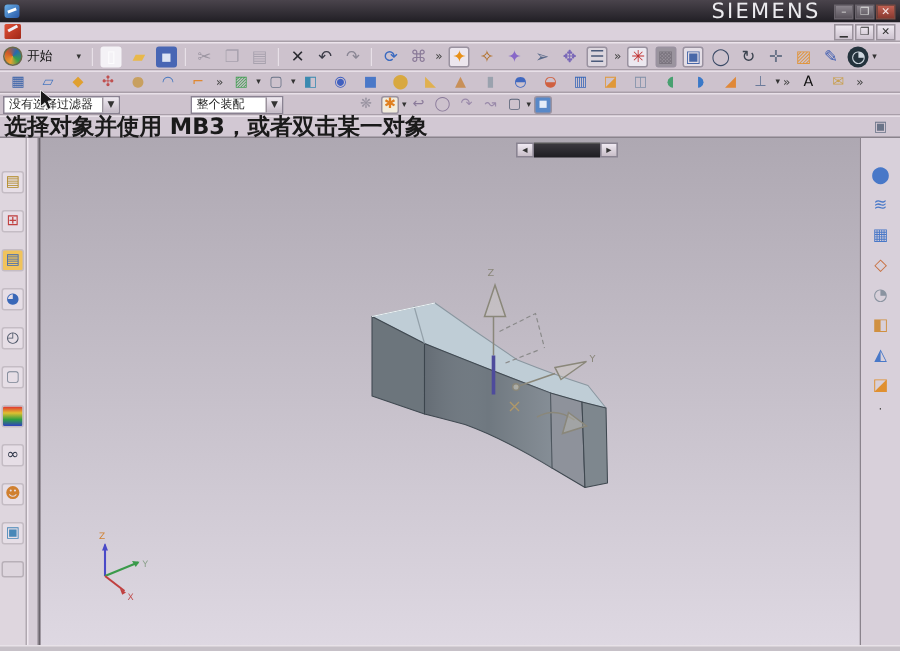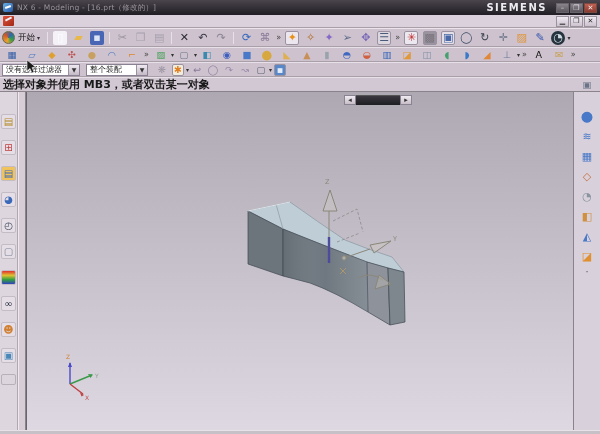--- a/index.html
+++ b/index.html
@@ -2,45 +2,45 @@
 <html><head>
 <meta charset="utf-8">
 <style>
   * { margin:0; padding:0; box-sizing:border-box; }
   html,body { width:600px; height:434px; overflow:hidden; font-family:"DejaVu Sans",sans-serif; }
   body { background:#ccc2cc; }
   .titlebar { height:15px; background:linear-gradient(#4a444c,#201e24); display:flex; align-items:center; padding:0 3px; }
   .app-icon { width:10px; height:9px; background:linear-gradient(135deg,#6ab0e8,#2858a8); border-radius:2px; margin-right:4px; position:relative; }
   .app-icon::after { content:""; position:absolute; left:2px; top:3px; width:6px; height:2px; background:#fff; transform:rotate(-20deg); }
   .title-text { color:#98929c; font-size:7.5px; letter-spacing:0.2px; white-space:nowrap; }
-  .brand { color:#ecebef; font-size:10px; font-weight:bold; letter-spacing:1.5px; margin-left:auto; margin-right:8px; }
+  .brand { color:#ecebef; font-size:14px; font-weight:normal; letter-spacing:1.5px; margin-left:auto; margin-right:8px; }
   .winbtn { width:13px; height:10px; margin-left:1px; border:1px solid #6a646c; background:linear-gradient(#8a848c,#5a545c); color:#ddd; font-size:7px; line-height:8px; text-align:center; }
   .winbtn.close { background:linear-gradient(#c06052,#8a3a30); border-color:#7a4a42; color:#f8e8e8; }
   .menubar { height:13px; background:#dbd1dc; display:flex; align-items:center; padding:0 3px; border-bottom:1px solid #a89fa8; }
   .nx-icon { width:11px; height:10px; background:linear-gradient(135deg,#e05038,#a02818); border-radius:1px; margin-right:5px; position:relative; }
   .nx-icon::after { content:""; position:absolute; left:2px; top:2px; width:7px; height:2px; background:#f0f0f8; transform:rotate(-28deg); }
   .menu-item { font-size:8.5px; color:#111; padding:0 3.5px; white-space:nowrap; }
   .mdi-btns { margin-left:auto; display:flex; }
   .mdibtn { width:13px; height:11px; margin-left:1px; border:1px solid #9a929c; background:linear-gradient(#efe9f1,#cdc3cf); color:#333; font-size:7px; line-height:9px; text-align:center; }
   .toolbar-a { height:19px; background:#cdc2cd; border-top:1px solid #ece4ec; border-bottom:1px solid #a99fa9; display:flex; align-items:center; padding:0 2px; overflow:hidden; }
   .toolbar-b { height:15px; background:#cdc2cd; border-top:1px solid #e8e0e8; border-bottom:1px solid #a99fa9; display:flex; align-items:center; padding:0 2px; overflow:hidden; }
   .start-btn { display:flex; align-items:center; margin-right:4px; }
   .start-globe { width:13px; height:13px; border-radius:50%; background:conic-gradient(from 200deg, #e8a030, #d05828 30%, #2868b0 55%, #38a048 80%, #e8a030); border:1px solid #6a6a4a; }
-  .start-label { font-size:8.5px; color:#111; margin:0 2px 0 3px; }
+  .start-label { font-size:8.5px; color:#111; margin:0 16px 0 3px; }
   .drop-arrow { font-size:6px; color:#333; }
   .ticon { width:14px; height:14px; display:inline-flex; align-items:center; justify-content:center; font-size:11px; line-height:14px; margin:0 2.2px; flex:none; border-radius:2px; }
   .ticon.small { width:12px; height:12px; font-size:9.5px; margin:0 4px; }
   .tsep { width:1px; height:12px; background:#a89ea8; border-right:1px solid #e8e0e8; margin:0 3px; flex:none; }
-  .selbar { height:15px; background:#cdc2cd; border-top:1px solid #e8e0e8; border-bottom:1px solid #a99fa9; display:flex; align-items:center; padding:0 2px; }
+  .selbar { height:15px; background:#cdc2cd; border-top:1px solid #e8e0e8; border-bottom:1px solid #a99fa9; display:flex; align-items:center; padding:0 2px;gap:41px; }
   .selbar .ticon.small { margin:0 2px; }
   .combo { display:flex; height:12px; margin-right:6px; border:1px solid #8a8292; background:#fff; }
   .combo .val { font-size:8px; color:#222; padding:0 3px; line-height:10px; white-space:nowrap; overflow:hidden; }
   .combo .arr { width:11px; background:linear-gradient(#efe9f1,#c4bac6); border-left:1px solid #9a929c; color:#333; font-size:6px; text-align:center; line-height:10px; }
   .statusbar { height:14px; background:#d2c8d3; border-top:1px solid #e8e0e8; display:flex; align-items:center; padding:0 3px; }
-  .status-text { font-size:11px; font-weight:bold; color:#1a1a1a; white-space:nowrap; }
+  .status-text { font-size:15px; font-weight:bold; color:#1a1a1a; white-space:nowrap; }
   .status-right { margin-left:auto; display:flex; align-items:center; }
   .main { display:flex; height:339px; border-top:1px solid #8a838c; }
   .left-panel { width:18px; background:#ded6de; display:flex; flex-direction:column; align-items:center; padding-top:22px; border-right:1px solid #b0a8b0; }
   .sideicon { width:15px; height:15px; margin-bottom:11px; display:flex; align-items:center; justify-content:center; font-size:10px; border:1px solid #c4bcc4; border-radius:2px; background:#e6dee6; flex:none; }
   .sideicon.blank { border:1px solid #b8b0b8; background:#ddd5dd; height:11px; }
   .groove { width:8px; background:#d6cdd7; border-right:1px solid #8a838c; border-left:1px solid #efe8ef; }
   .viewport { flex:1; position:relative; background:linear-gradient(#aea8b2,#ded8e2); border-left:1px solid #6a646c; overflow:hidden; }
   .splitter { position:absolute; top:3px; left:317px; display:flex; height:10px; }
   .spbtn { width:12px; background:linear-gradient(#f0eaf2,#c8bec8); border:1px solid #8a8492; color:#333; font-size:7px; line-height:8px; text-align:center; }
   .spbar { width:44px; background:linear-gradient(#3a383e,#1e1d22); border-top:1px solid #555; }
@@ -49,21 +49,20 @@
   .overflow-dot { font-size:8px; color:#444; }
   .bottom-strip { height:4px; background:#c6c0c7; border-top:1px solid #e8e2e8; }
   svg text { font-family:"DejaVu Sans",sans-serif; }
   .cursor { position:absolute; z-index:50; }
 </style>
 </head>
 <body>
 
 <div class="titlebar">
   <div class="app-icon"></div>
-  <span class="title-text">NX 6 - Modeling - [16.prt（修改的）]</span>
   <span class="brand">SIEMENS</span>
   <div class="winbtn">–</div>
   <div class="winbtn">❐</div>
   <div class="winbtn close">✕</div>
 </div>
 
 <div class="menubar">
   <div class="nx-icon"></div>
   <div class="mdi-btns">
     <div class="mdibtn">▁</div>

